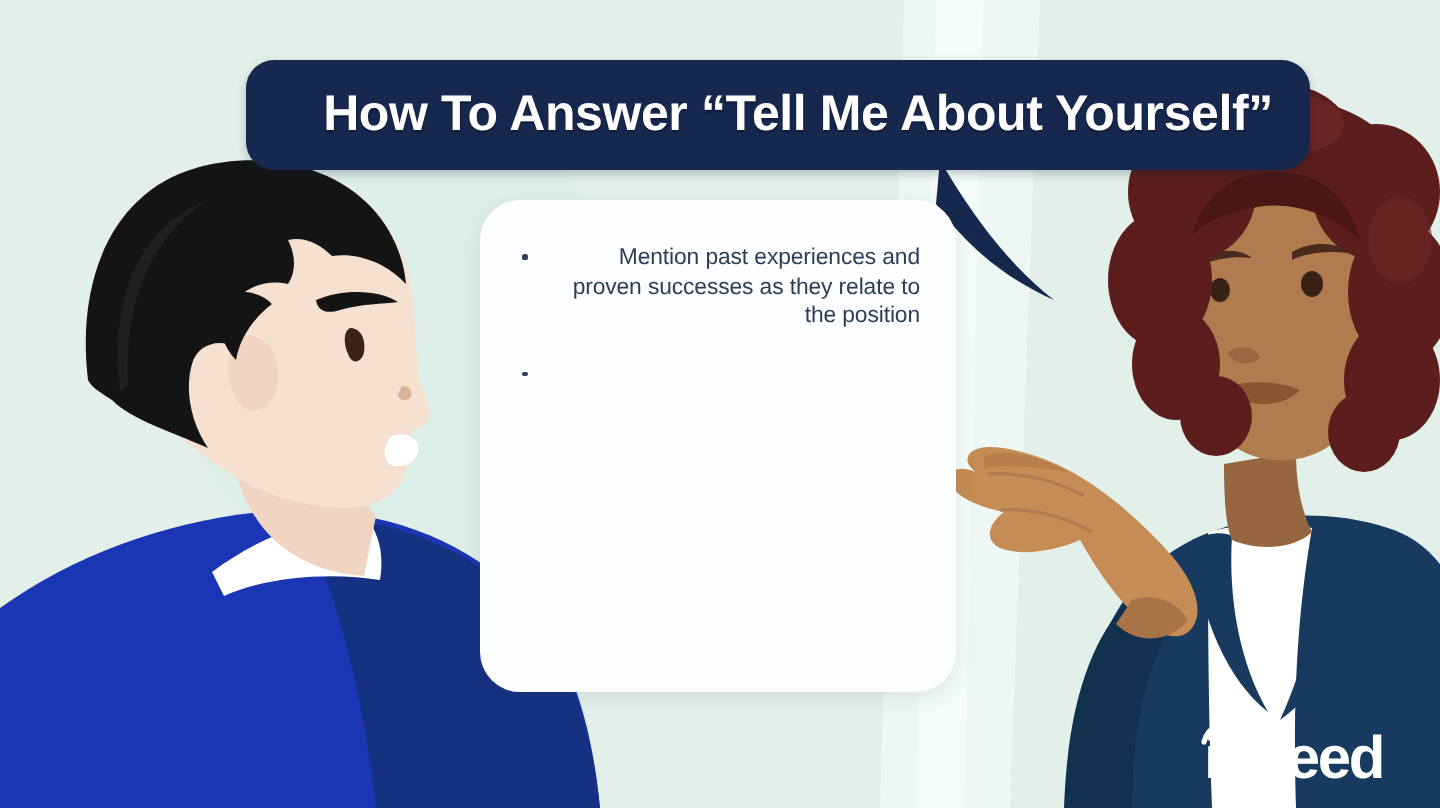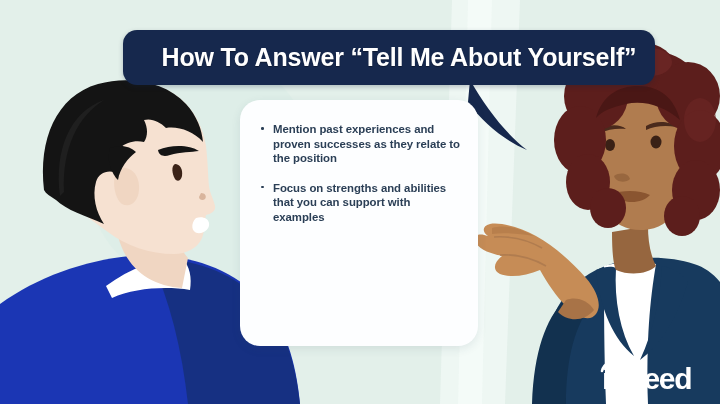--- a/index.html
+++ b/index.html
@@ -41,22 +41,23 @@
     padding:22px 18px 10px 21px;
   }
   .bullet-list{ list-style:none; }
   .bullet-item{
     position:relative;
     padding-left:12px;
     margin-bottom:15px;
     color:#2b3f56;
     font-size:11.4px;
     line-height:14.6px;
-    font-weight:700;
+    font-weight:400;
     letter-spacing:-0.05px;
+    text-align:right;
   }
   .bullet-item:last-child{ margin-bottom:0; }
   .bullet-item .dot{
     position:absolute; left:0; top:5px;
     width:2.6px; height:2.6px; border-radius:50%;
     background:#2b3f56;
   }
 </style>
 </head>
 <body>
@@ -189,21 +190,20 @@
   </div>
 
   <div class="bullet-card">
     <ul class="bullet-list">
       <li class="bullet-item">
         <span class="dot"></span>
         <span>Mention past experiences and proven successes as they relate to the position</span>
       </li>
       <li class="bullet-item">
         <span class="dot"></span>
-        <span>Focus on strengths and abilities that you can support with examples</span>
       </li>
     </ul>
   </div>
 
   <svg style="position:absolute;left:600px;top:358px;width:106px;height:36px;z-index:7;" viewBox="0 0 106 36">
 
     <path d="M2 13 C4 5 13 1 20 5" stroke="#ffffff" stroke-width="2.6" fill="none" stroke-linecap="round"></path>
     <text x="2" y="31" font-family="'Liberation Sans', sans-serif" font-size="30" font-weight="bold" fill="#ffffff" letter-spacing="-1.2">indeed</text>
   </svg>
 

